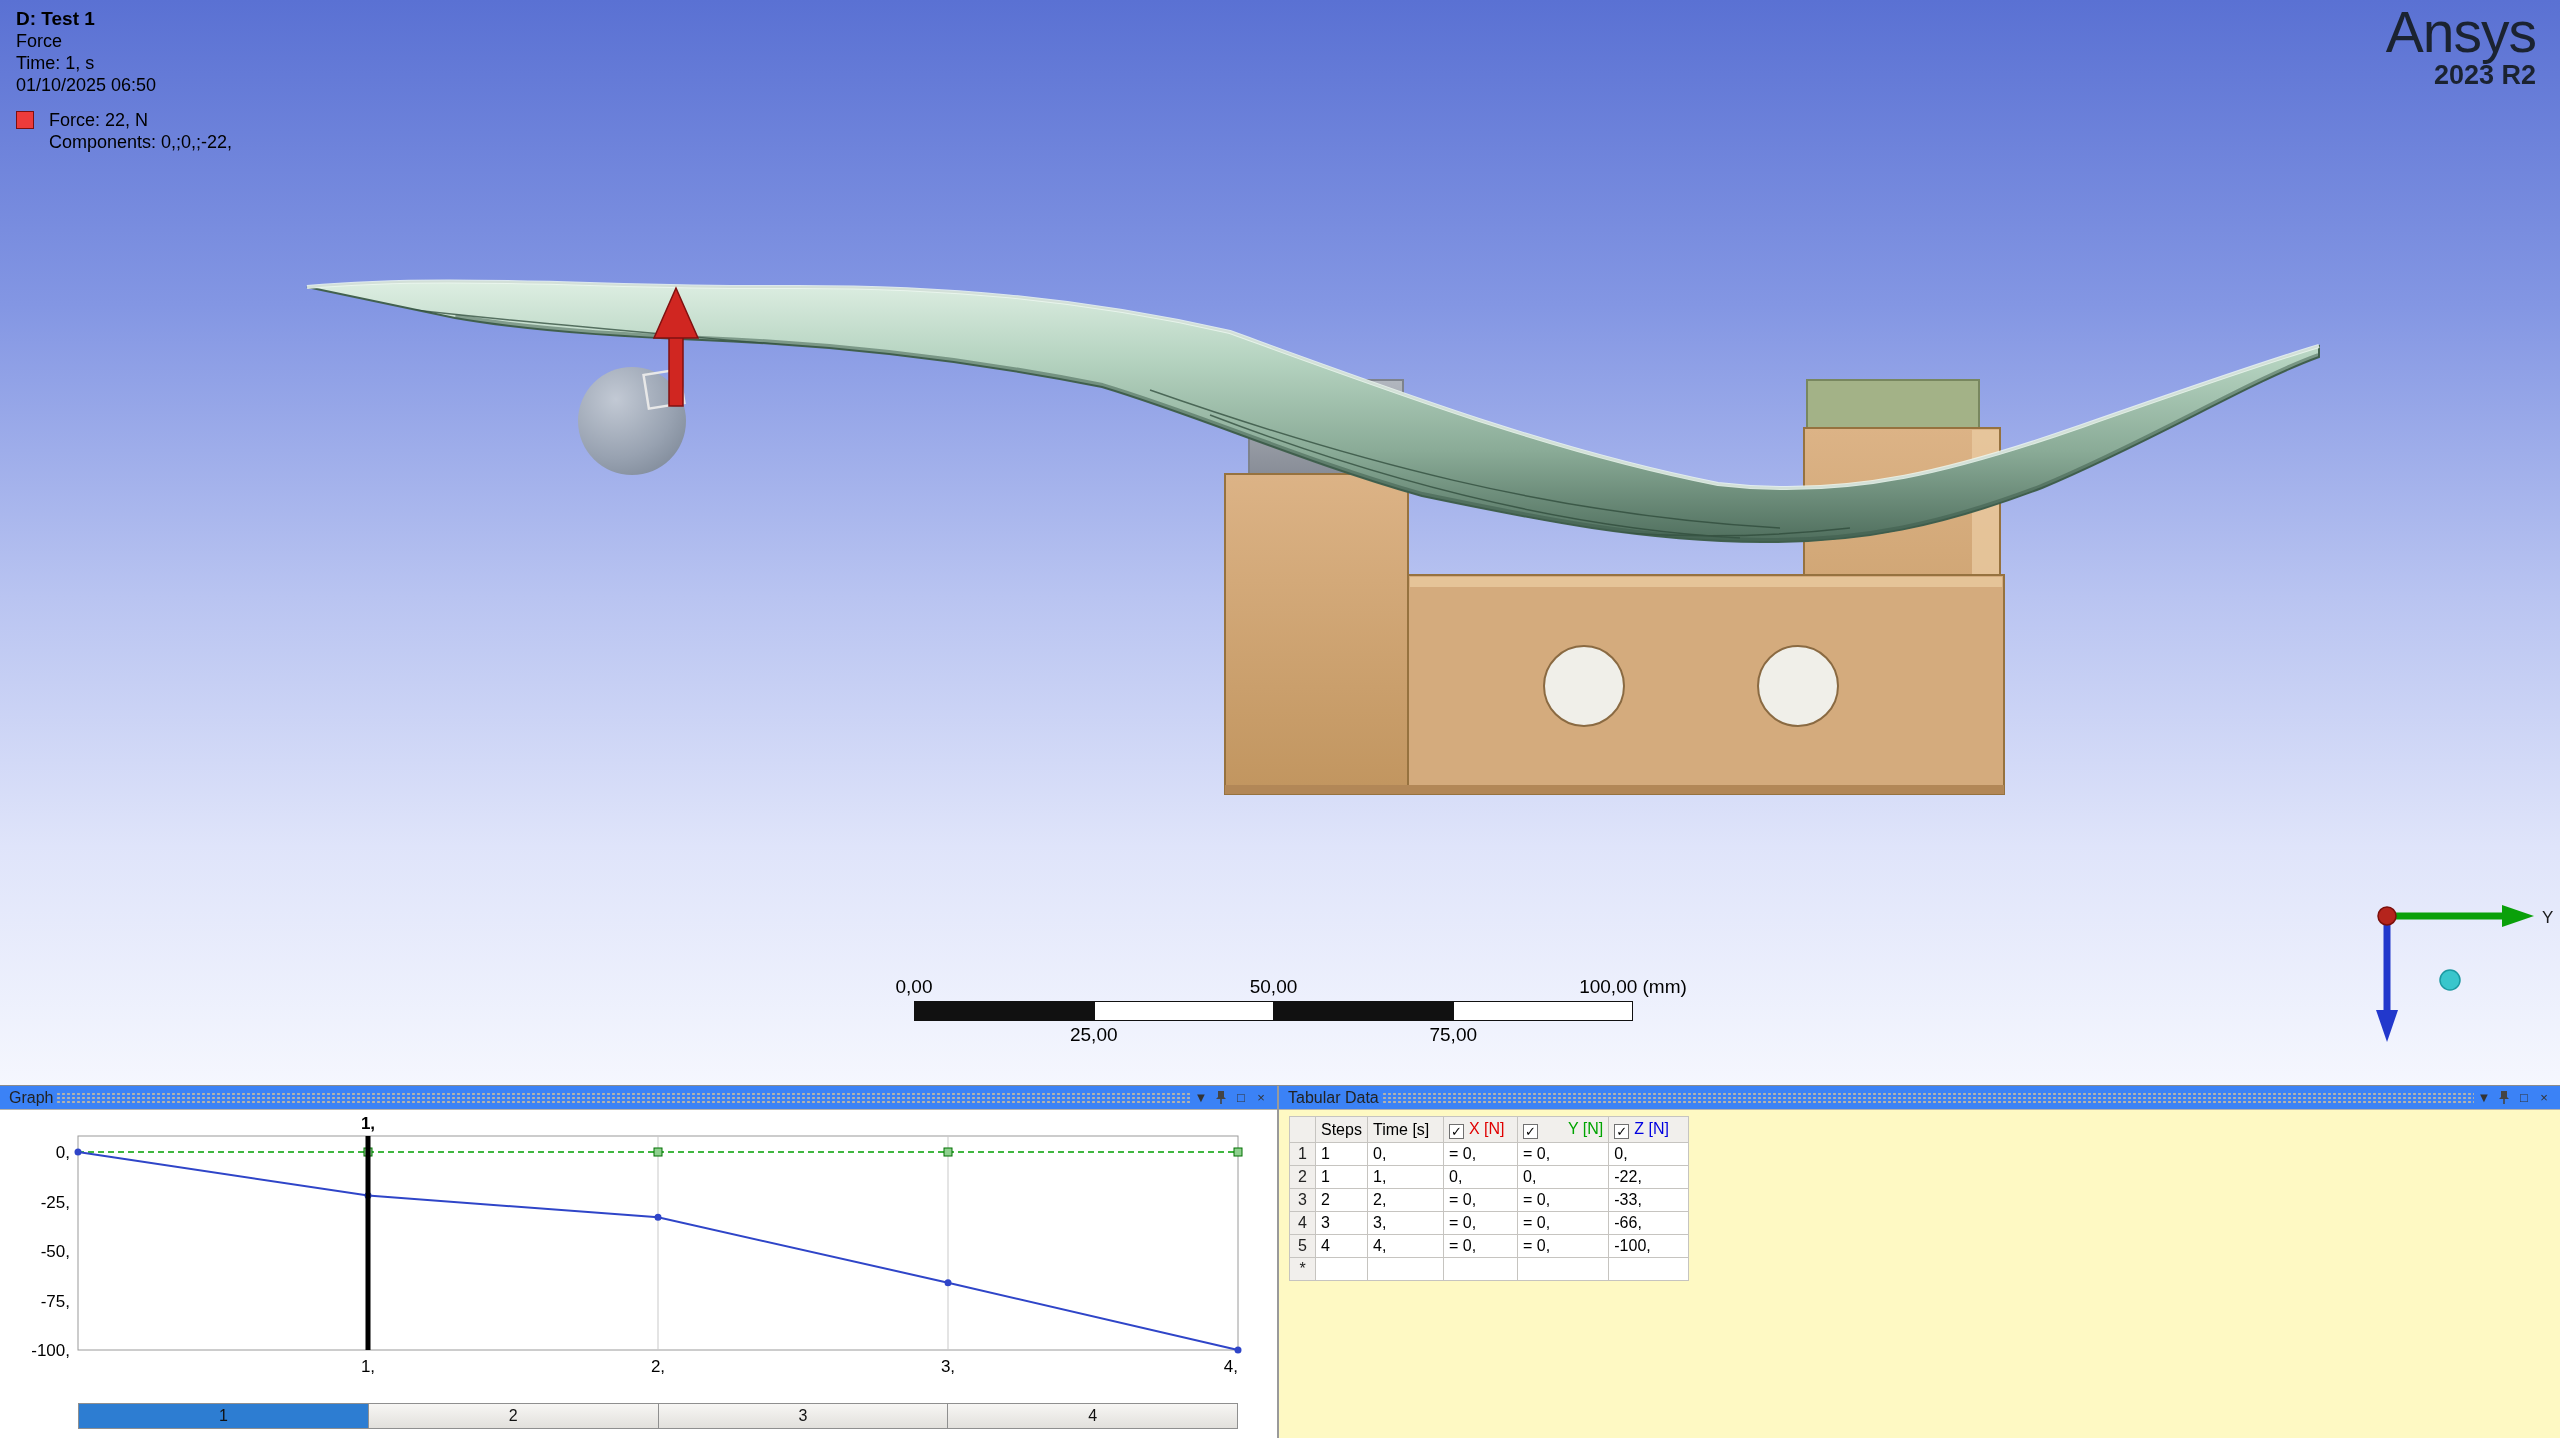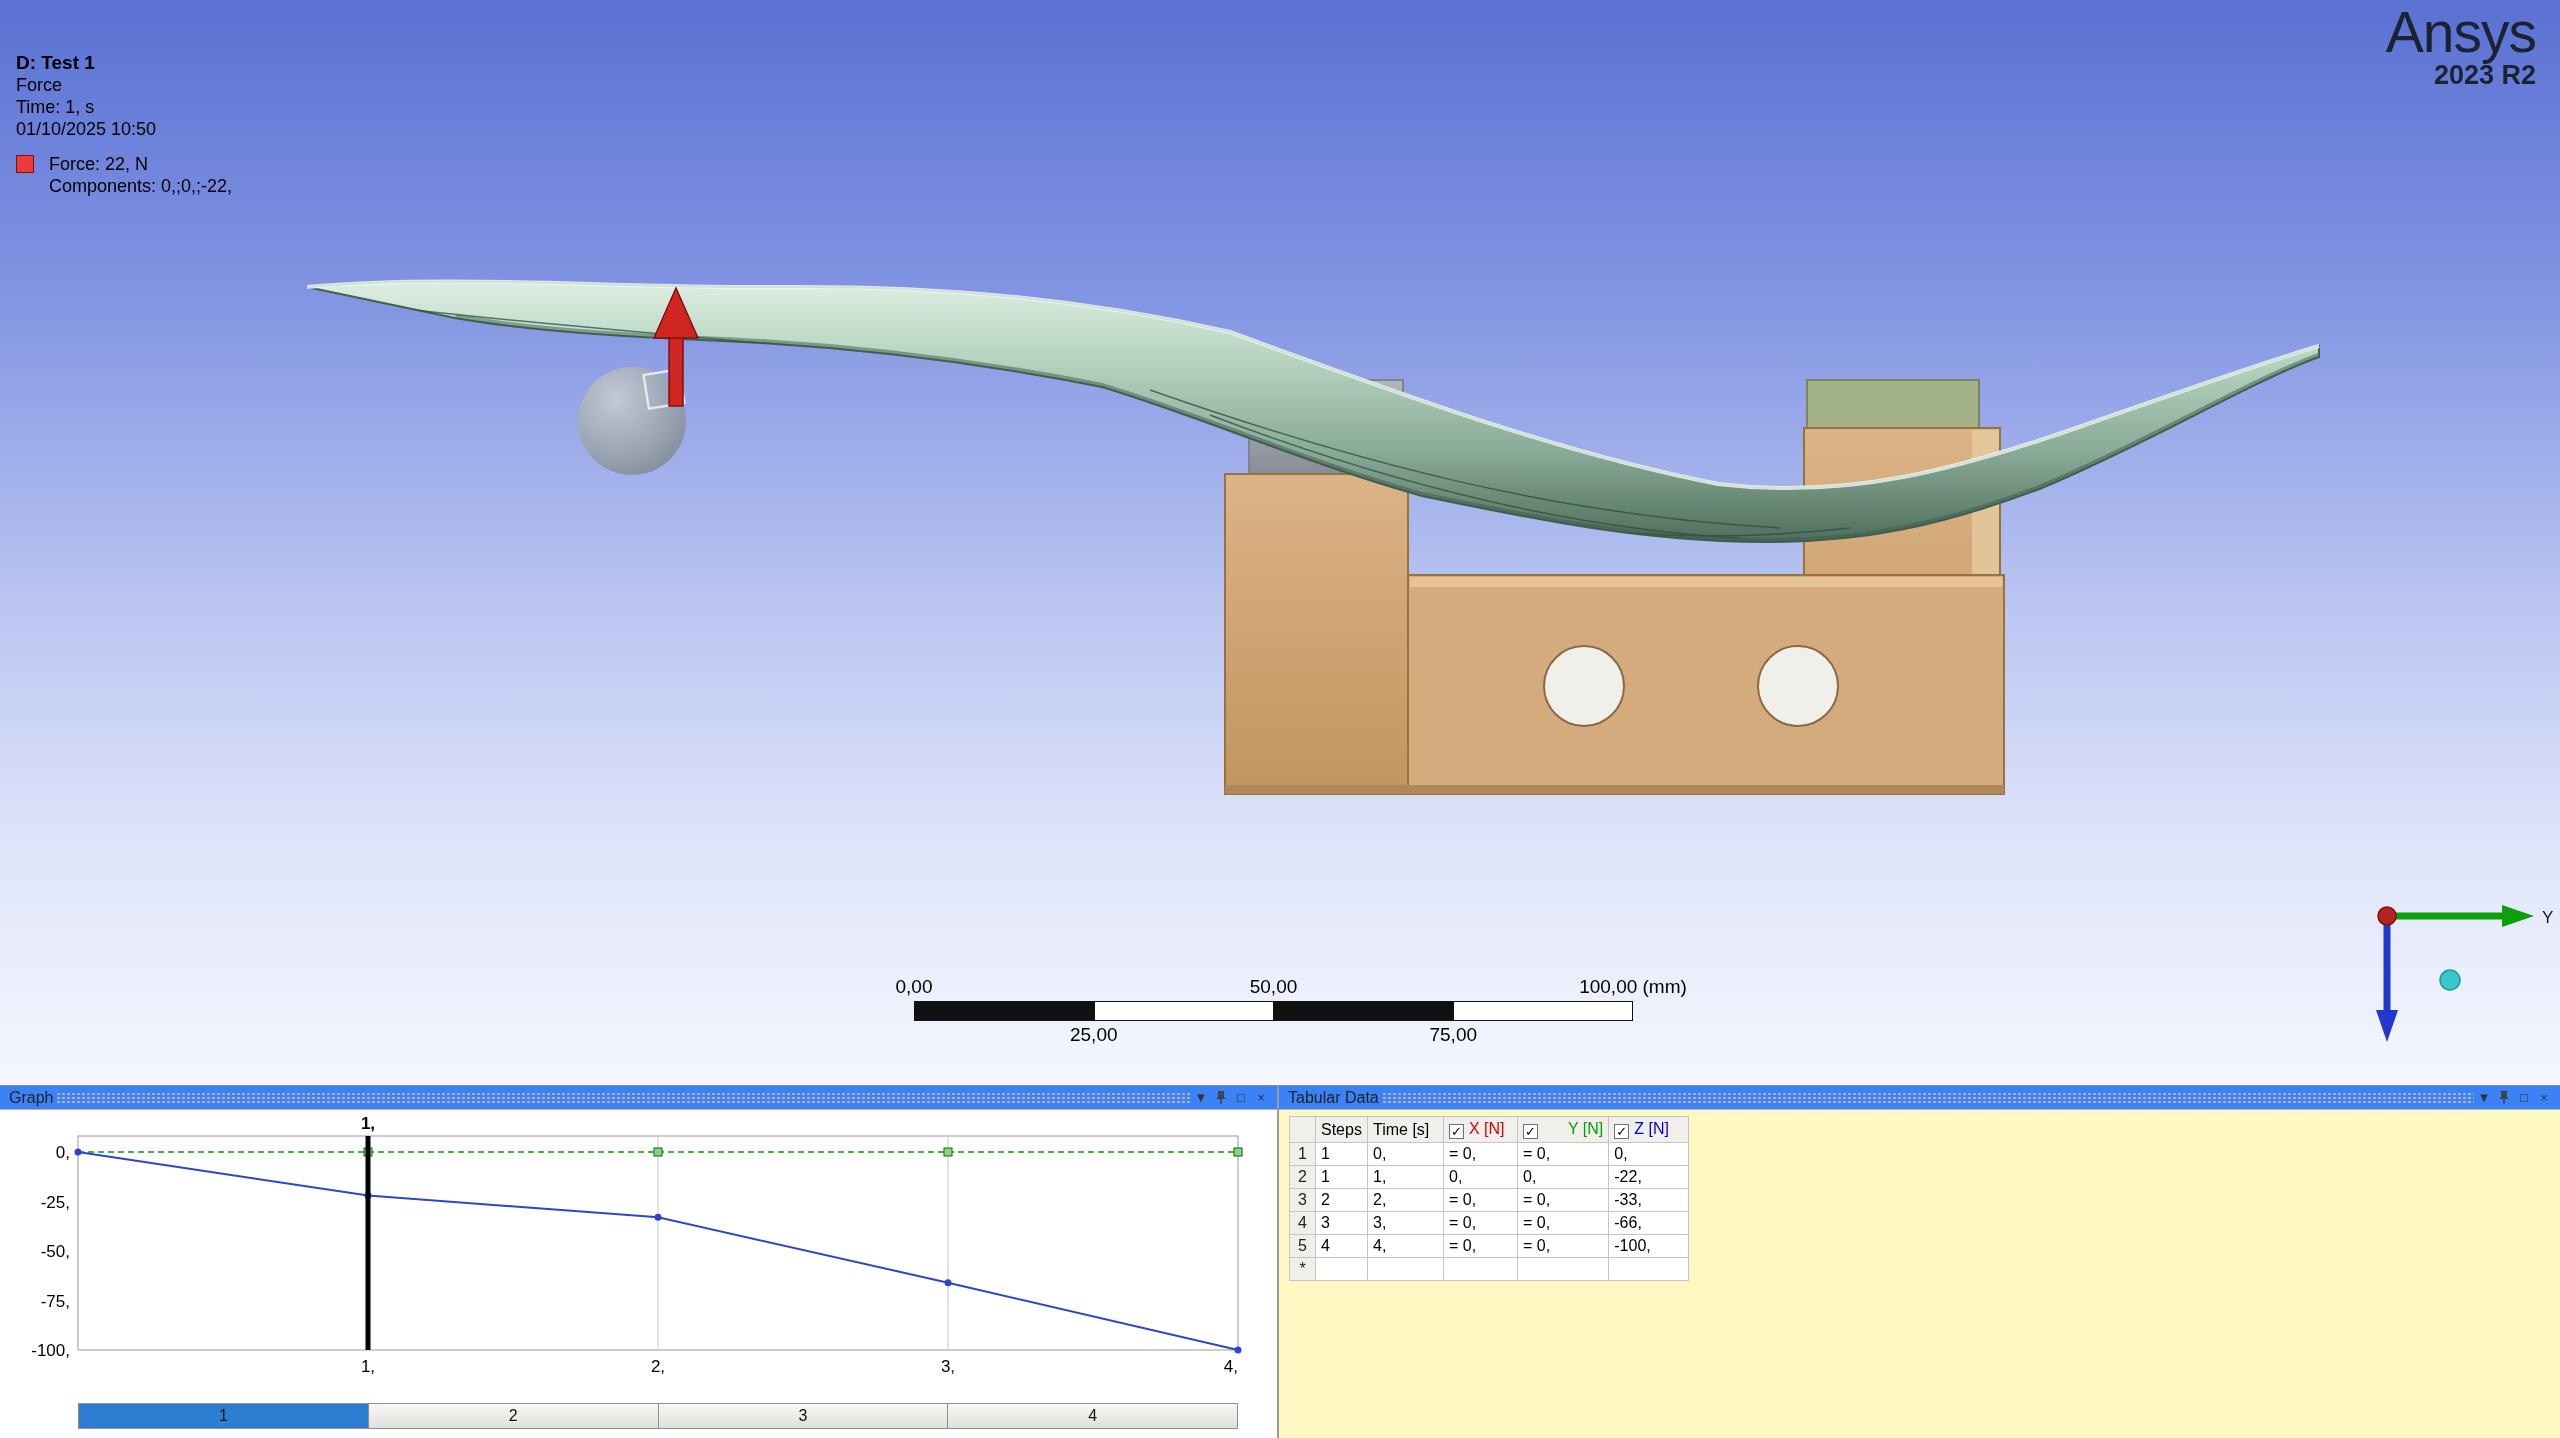--- a/index.html
+++ b/index.html
@@ -4,21 +4,21 @@
 <style>
   *{margin:0;padding:0;box-sizing:border-box}
   html,body{width:2560px;height:1438px;overflow:hidden;background:#fff;
     font-family:"Liberation Sans",sans-serif;}
   svg text{font-family:"Liberation Sans",sans-serif;}
 
   
   .viewport{position:relative;width:2560px;height:1085px;overflow:hidden;}
   .scene{position:absolute;left:0;top:0;}
   .annotation{position:absolute;left:16px;top:8px;color:#000;font-size:18px;line-height:22px;}
-  .ann-title{font-weight:bold;font-size:19px;margin-top:44px;}
+  .ann-title{font-weight:bold;font-size:19px;}
   .legend{display:flex;gap:15px;margin-top:13px;}
   .legend-swatch{width:18px;height:18px;border:1px solid #7c1010;margin-top:2px;flex:0 0 18px;}
   .logo{position:absolute;right:24px;top:4px;text-align:right;color:#1b2331;}
   .brand{font-size:57px;font-weight:normal;letter-spacing:-1px;line-height:56px;}
   .version{font-size:27px;font-weight:bold;line-height:30px;}
 
   .scalebar{position:absolute;left:914px;top:976px;width:719px;height:58px;font-size:19px;color:#000;}
   .sbar{position:absolute;left:0;top:25px;width:719px;height:20px;border:1px solid #111;display:flex;}
   .seg{flex:1;}
   .seg + .seg{border-left:1px solid #111;}
@@ -148,21 +148,21 @@
       <g>
         <rect x="669" y="336" width="14" height="70" fill="#d02621" stroke="#801010" stroke-width="1.5"></rect>
         <polygon points="676,288 654,338 698,338" fill="#d02621" stroke="#801010" stroke-width="1.5"></polygon>
       </g>
     </svg>
 
     <div class="annotation">
       <div class="ann-title">D: Test 1</div>
       <div>Force</div>
       <div>Time: 1, s</div>
-      <div>01/10/2025 10:50</div>
+      <div>01/10/2025 06:50</div>
       <div class="legend">
         <span class="legend-swatch" id="legend-swatch" style="background: rgb(237, 59, 59);"></span>
         <div>
           <div>Force: 22, N</div>
           <div>Components: 0,;0,;-22,</div>
         </div>
       </div>
     </div>
 
     <div class="logo">

